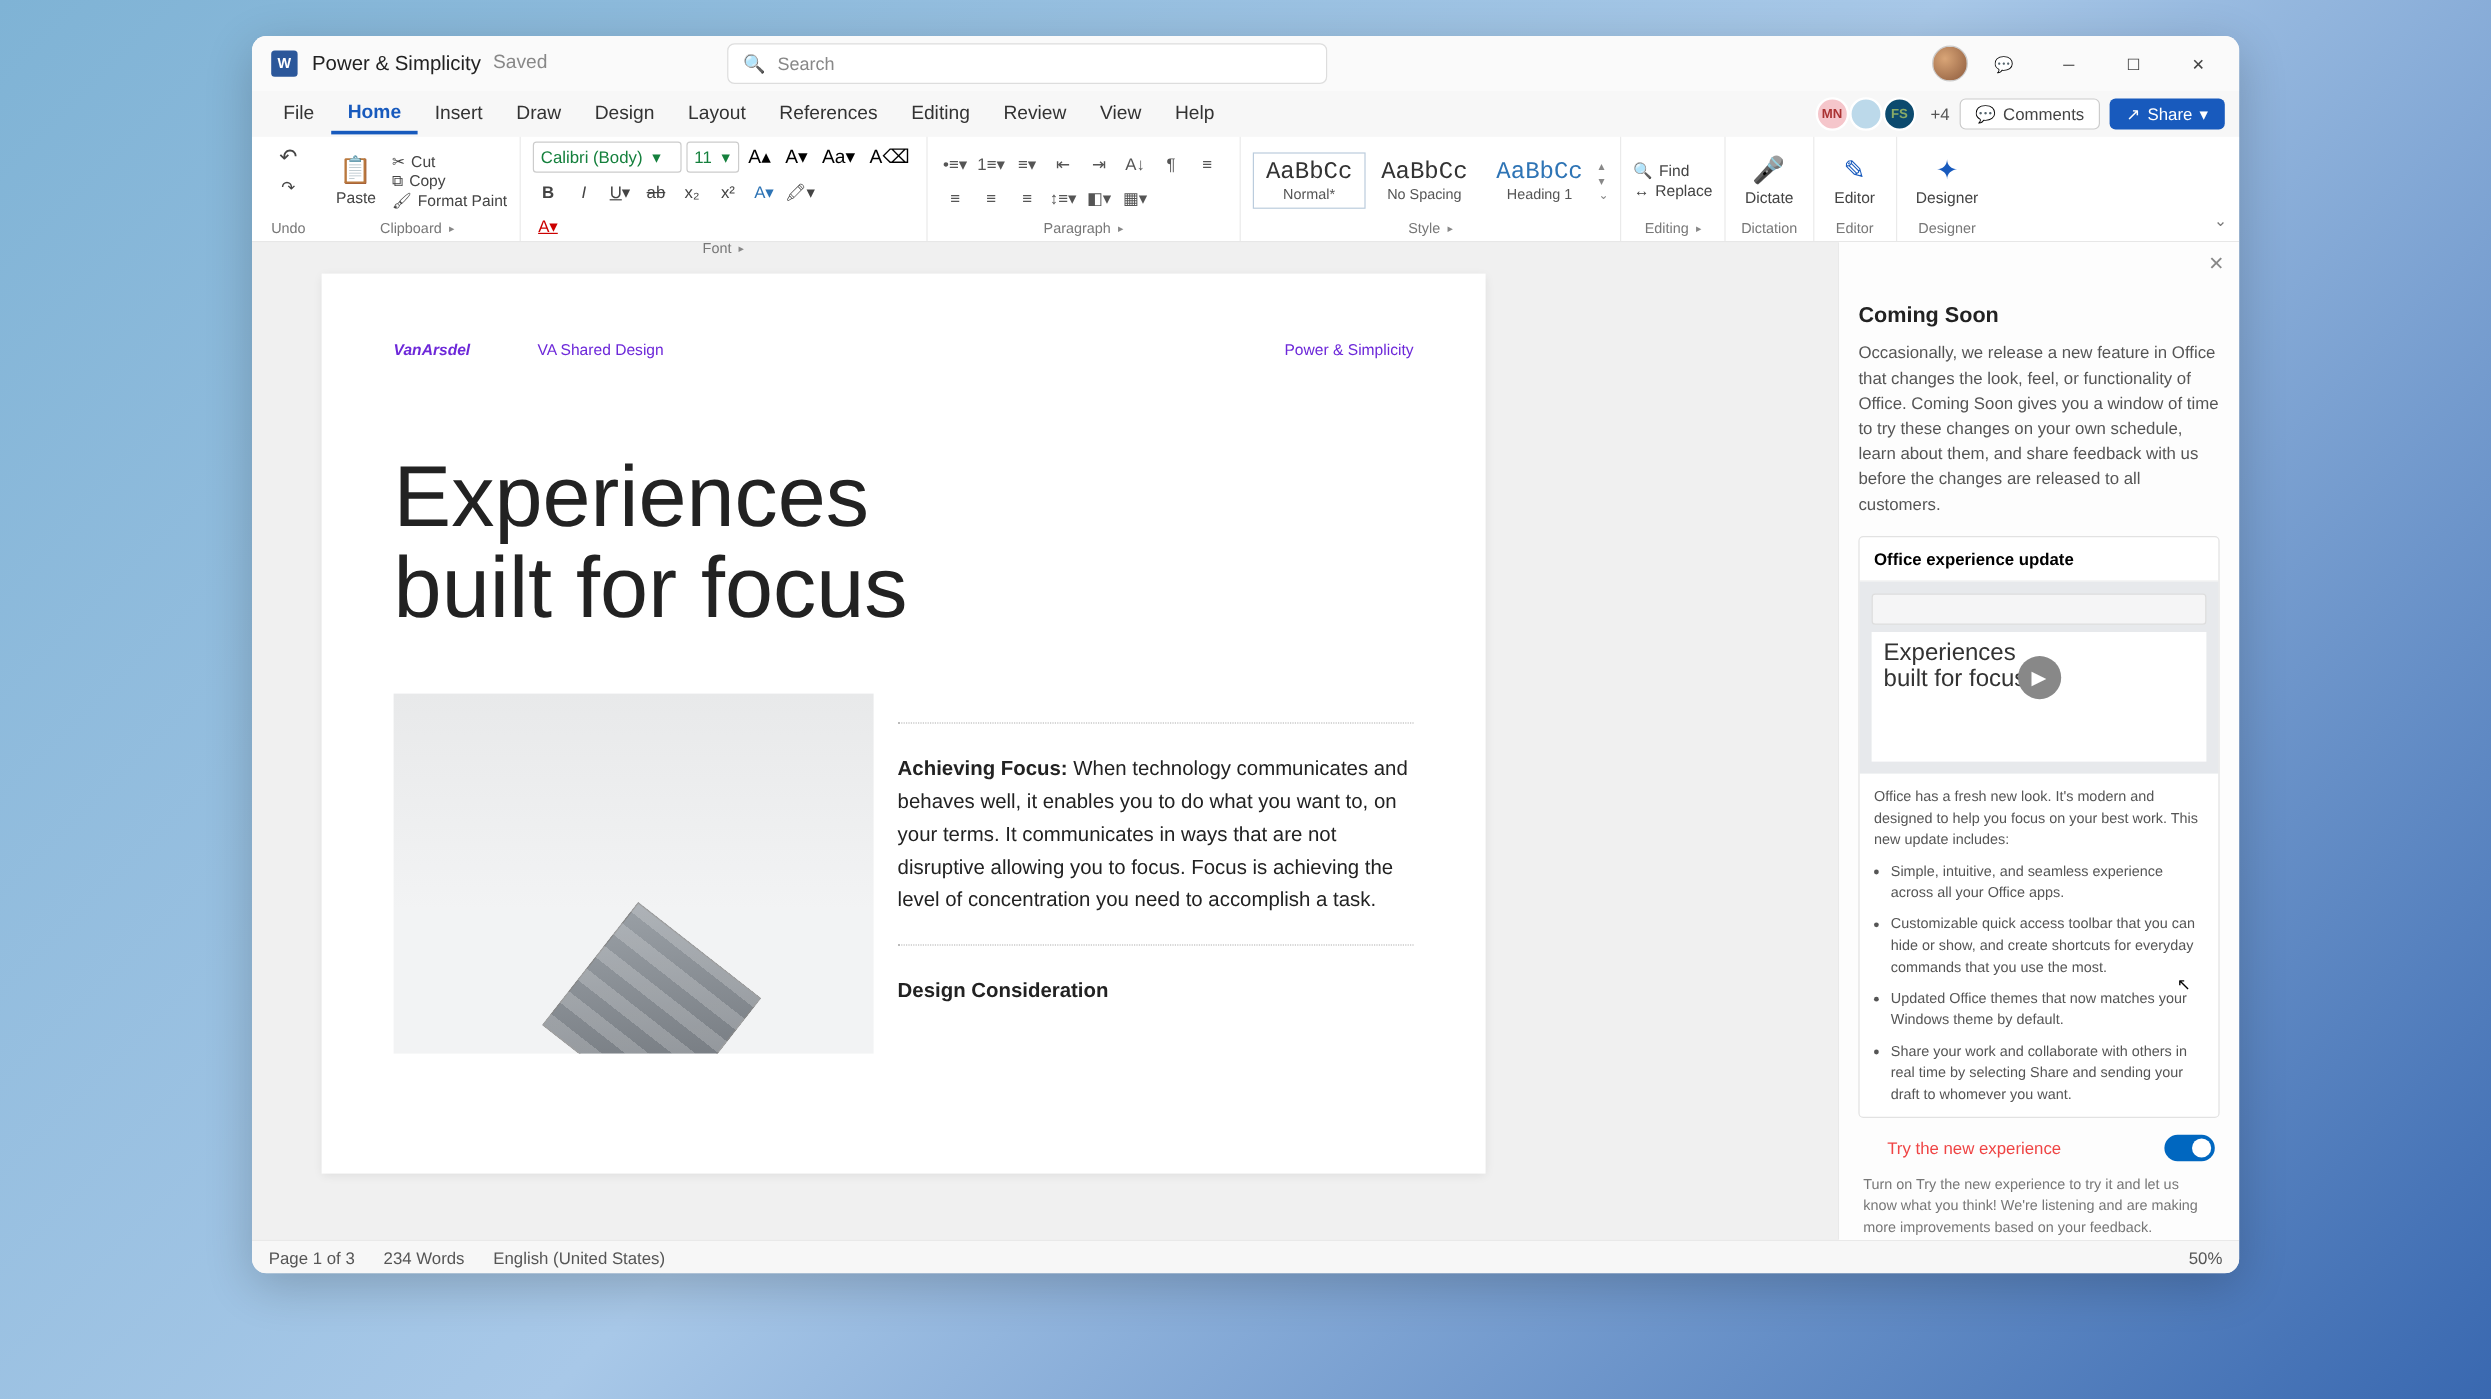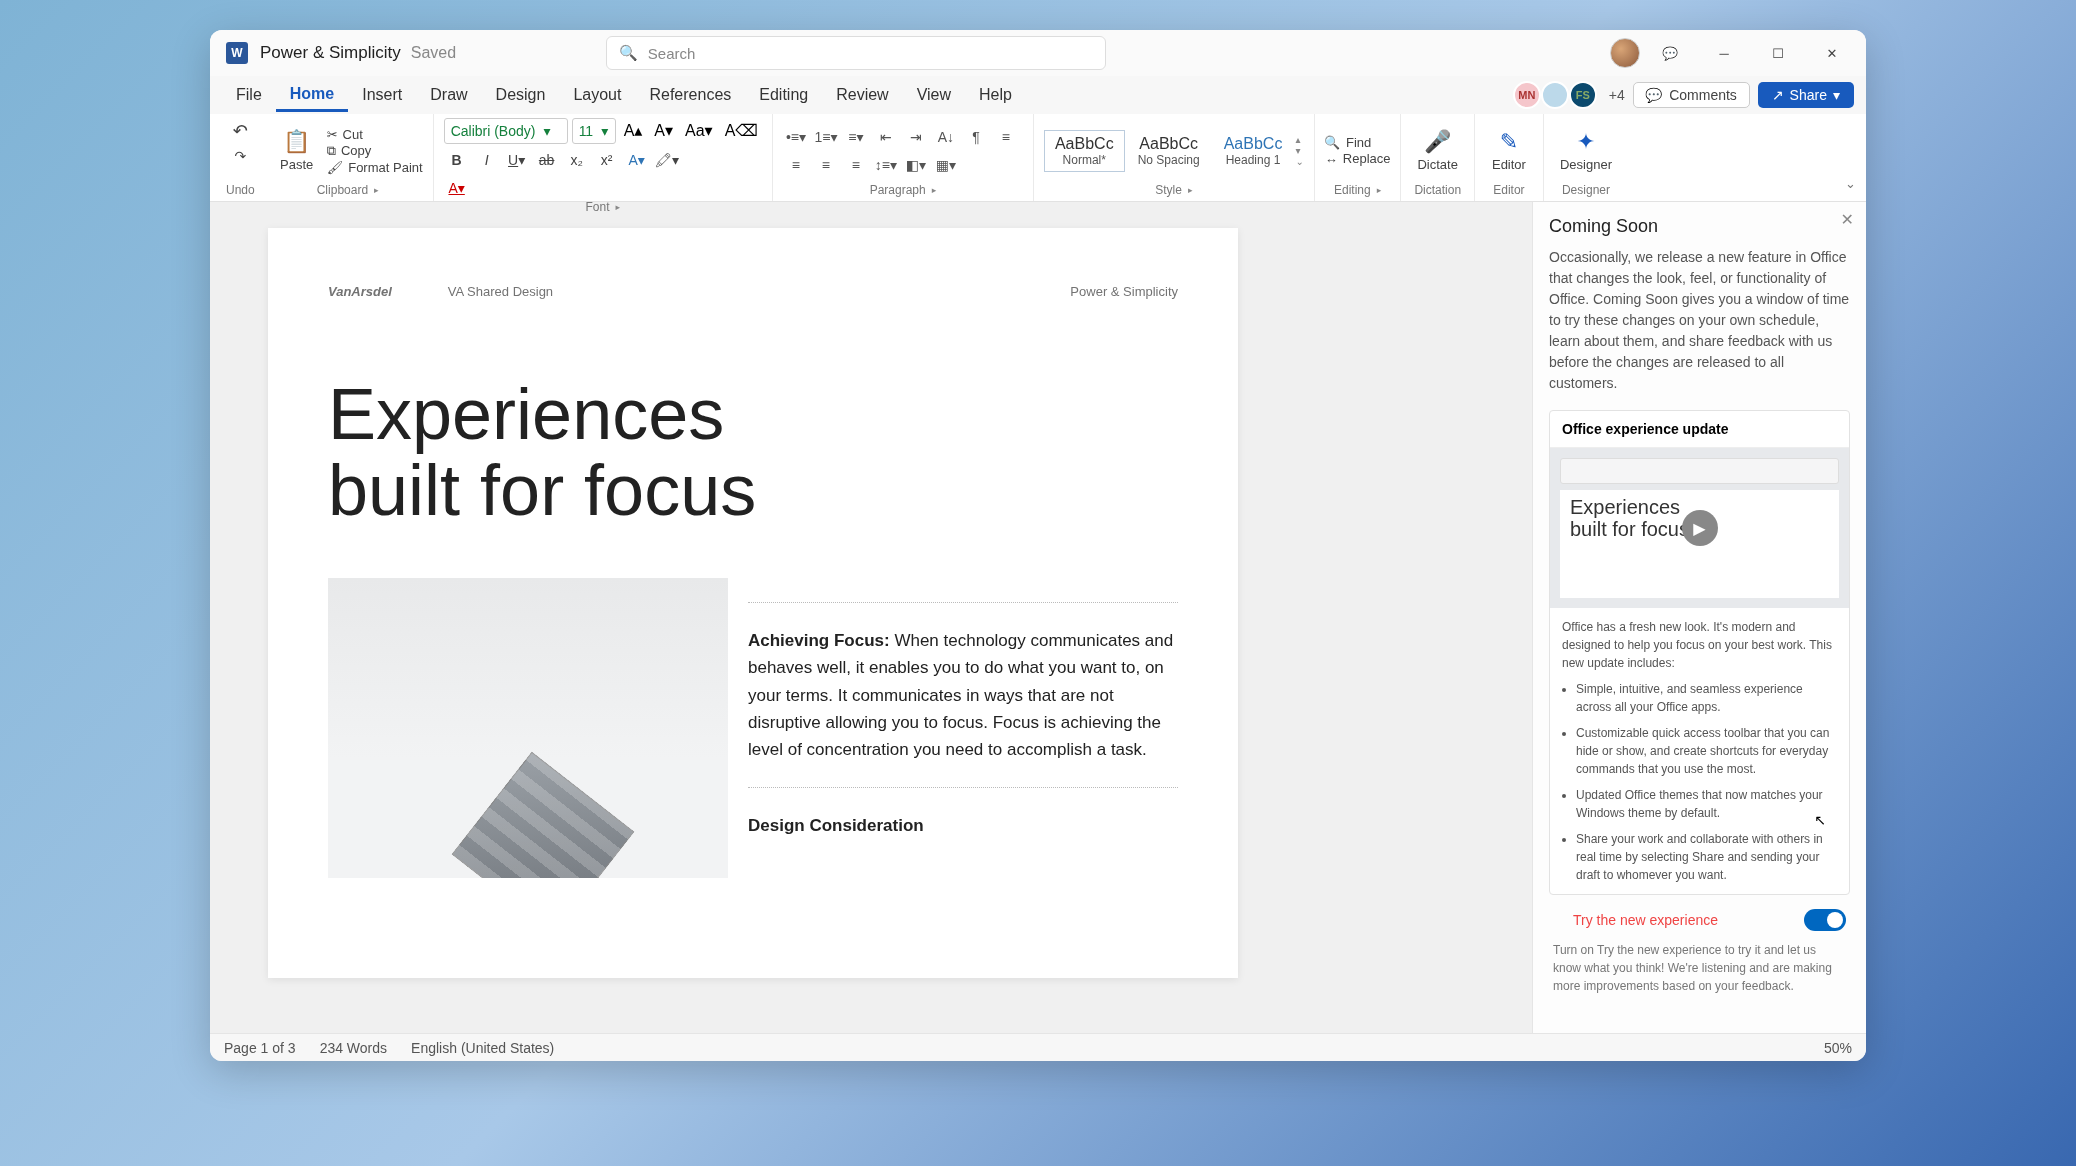--- a/index.html
+++ b/index.html
@@ -41,46 +41,46 @@
   .rb-col{display:flex;flex-direction:column;gap:1px;font-size:13px;color:#444;}
   .rb-col span{display:flex;align-items:center;gap:5px;}
   .combo{border:1px solid #ccc;border-radius:3px;height:26px;display:flex;align-items:center;padding:0 6px;font-size:14px;color:#15803d;background:#fff;gap:8px;}
   .fsz{width:44px;}
   .fontrow{display:flex;gap:4px;align-items:center;flex-wrap:wrap;width:260px;}
   .fontrow>span{width:26px;height:24px;display:flex;align-items:center;justify-content:center;font-size:14px;color:#444;}
   .para-grid{display:flex;flex-wrap:wrap;width:240px;gap:4px;}
   .para-grid>span{width:26px;height:24px;display:flex;align-items:center;justify-content:center;font-size:14px;color:#555;}
   .style{border:1px solid transparent;padding:4px 10px;text-align:center;font-size:12px;color:#555;}
   .style.sel{border-color:#bcd;}
-  .style .prev{font-family:Liberation Sans, sans-serif;font-size:16px;color:#333;}
+  .style .prev{font-family:Liberation Mono, monospace;font-size:20px;color:#333;}
   .style.h .prev{color:#2e74b5;}
   .styles-holder{display:flex;gap:2px;align-items:center;}
   .collapse{position:absolute;right:10px;bottom:10px;color:#777;font-size:13px;}
 
   
   .app-body { flex:1; display:flex; overflow:hidden; background:#f0f0f0; }
   .doc-canvas { flex:1; overflow:auto; padding:26px 0 0 58px; }
   .page { width: 970px; min-height: 750px; background:#fff; box-shadow:0 2px 8px rgba(0,0,0,.08); padding:56px 60px; }
-  .page-header{display:flex;font-size:13px;color:#737373;font-family:Georgia,serif;}
+  .page-header{display:flex;font-size:13px;color:#6d28d9;font-family:Georgia,serif;}
   .ph-left{font-weight:bold;font-style:italic;}
   .ph-mid{margin-left:56px;}
   .ph-right{margin-left:auto;}
   .doc-title-h{font-family:Georgia,serif;font-size:72px;font-weight:400;color:#222;line-height:1.05;margin-top:78px;}
   .two-col{display:flex;gap:20px;margin-top:50px;}
   .imgph{width:400px;height:300px;background:linear-gradient(180deg,#e8e9ea 0%,#f2f3f4 60%);position:relative;overflow:hidden;}
   .cube{position:absolute;width:130px;height:130px;transform:rotate(38deg);background:linear-gradient(135deg,#9aa0a6,#6d7278);bottom:-30px;left:150px;box-shadow:0 0 0 1px #888 inset;}
   .cube::after{content:"";position:absolute;inset:0;background:repeating-linear-gradient(0deg,rgba(255,255,255,.2) 0 12px,transparent 12px 24px);}
   .body-col{flex:1;font-family:Georgia,serif;font-size:17px;color:#222;line-height:1.6;}
   .body-col .lead b{font-weight:bold;}
   .hr{border-top:1px dotted #bbb;margin:24px 0;}
   .dc-h{font-weight:bold;}
 
   
   .sidepane { width: 334px; background:#fdfdfd; border-left:1px solid #e5e5e5; display:flex; flex-direction:column; padding:14px 16px; overflow:auto; position:relative;}
-  .sp-title{font-size:18px;font-weight:400;color:#222;}
+  .sp-title{font-size:18px;font-weight:700;color:#222;margin-top:37px;}
   .sp-close{position:absolute;right:12px;top:8px;color:#888;font-size:16px;}
   .sp-desc{font-size:14px;color:#555;line-height:1.5;margin-top:10px;}
   .card{border:1px solid #e2e2e2;border-radius:4px;margin-top:16px;background:#fff;}
   .card-title{font-size:14px;font-weight:600;padding:10px 12px;border-bottom:1px solid #eee;}
   .card-vid{height:160px;background:#e7e9ec;position:relative;display:flex;flex-direction:column;padding:10px;}
   .vid-ribbon{height:26px;background:#f5f5f6;border-radius:3px;margin-bottom:6px;border:1px solid #ddd;}
   .vid-page{flex:1;background:#fff;position:relative;padding:6px 10px;}
   .vid-title{font-family:Georgia,serif;font-size:20px;color:#333;line-height:1.1;}
   .play{position:absolute;left:50%;top:50%;width:36px;height:36px;border-radius:50%;background:#888;display:flex;align-items:center;justify-content:center;color:#fff;transform:translate(-50%,-50%);}
   .card-body{padding:10px 12px;font-size:12px;color:#555;line-height:1.5;}

